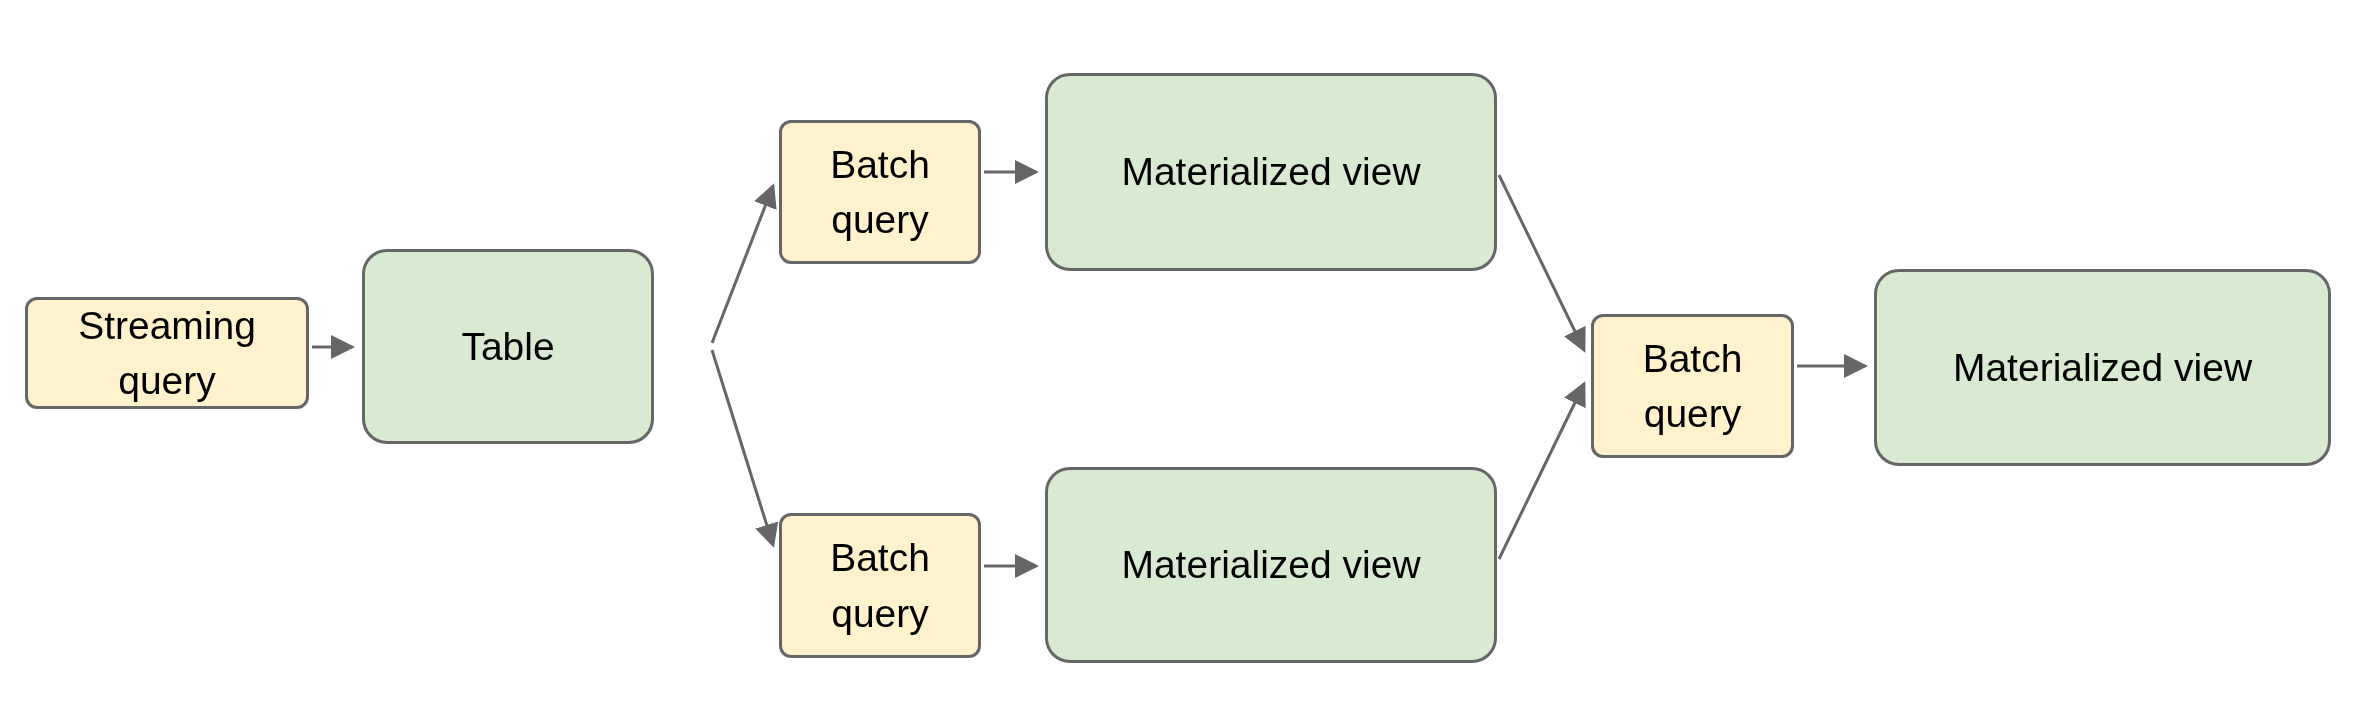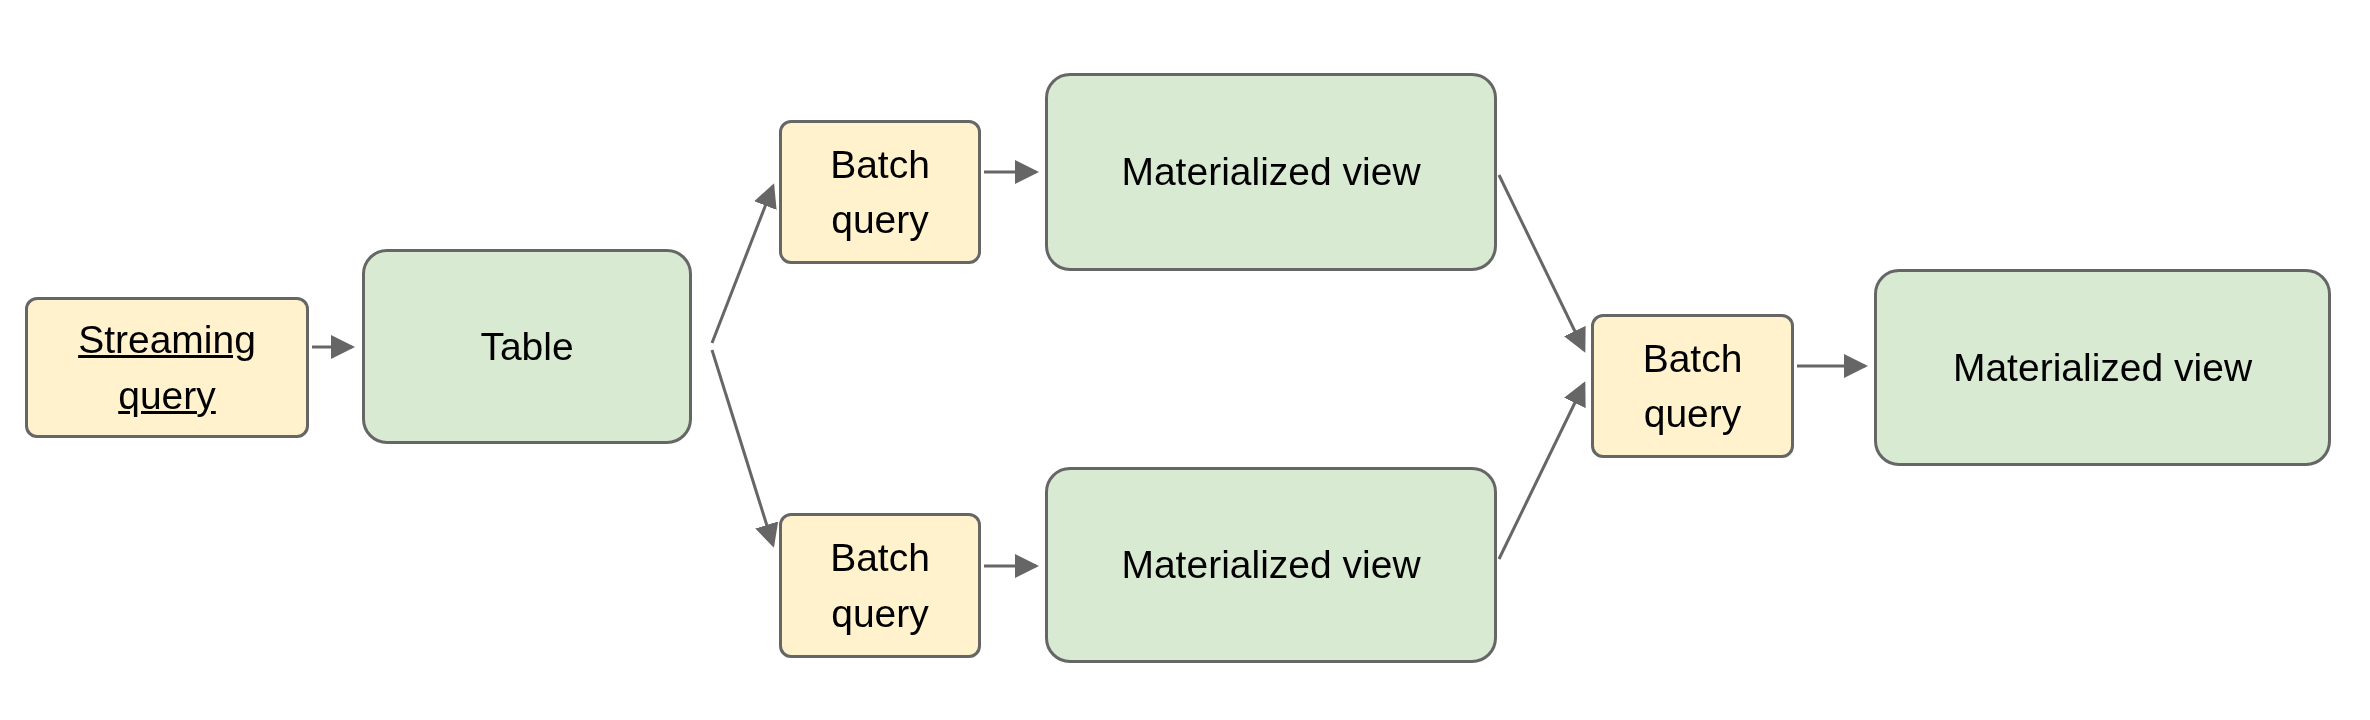--- a/index.html
+++ b/index.html
@@ -62,22 +62,22 @@
     border-radius: 25px;
     text-align: right;
   }
   .node .label {
     display: inline-block;
   }
   .wrap-narrow .label { max-width: 170px; }
   .wrap-medium .label { max-width: 245px; }
 
   
-  #node-streaming-query      { left: 25px;   top: 277px; width: 284px; height: 141px; text-decoration: underline; }
-  #node-table                { left: 362px;  top: 249px; width: 330px; height: 195px; }
+  #node-streaming-query      { left: 25px;   top: 277px; width: 284px; height: 112px; }
+  #node-table                { left: 362px;  top: 249px; width: 292px; height: 195px; }
   #node-batch-query-top      { left: 779px;  top: 100px; width: 202px; height: 144px; }
   #node-materialized-view-top{ left: 1045px; top: 73px;  width: 452px; height: 198px; }
   #node-batch-query-bottom   { left: 779px;  top: 493px; width: 202px; height: 145px; }
   #node-materialized-view-bottom { left: 1045px; top: 467px; width: 452px; height: 196px; }
   #node-batch-query-right    { left: 1591px; top: 294px; width: 203px; height: 144px; }
   #node-materialized-view-right  { left: 1874px; top: 269px; width: 457px; height: 197px; }
 </style>
 </head>
 <body>
 

